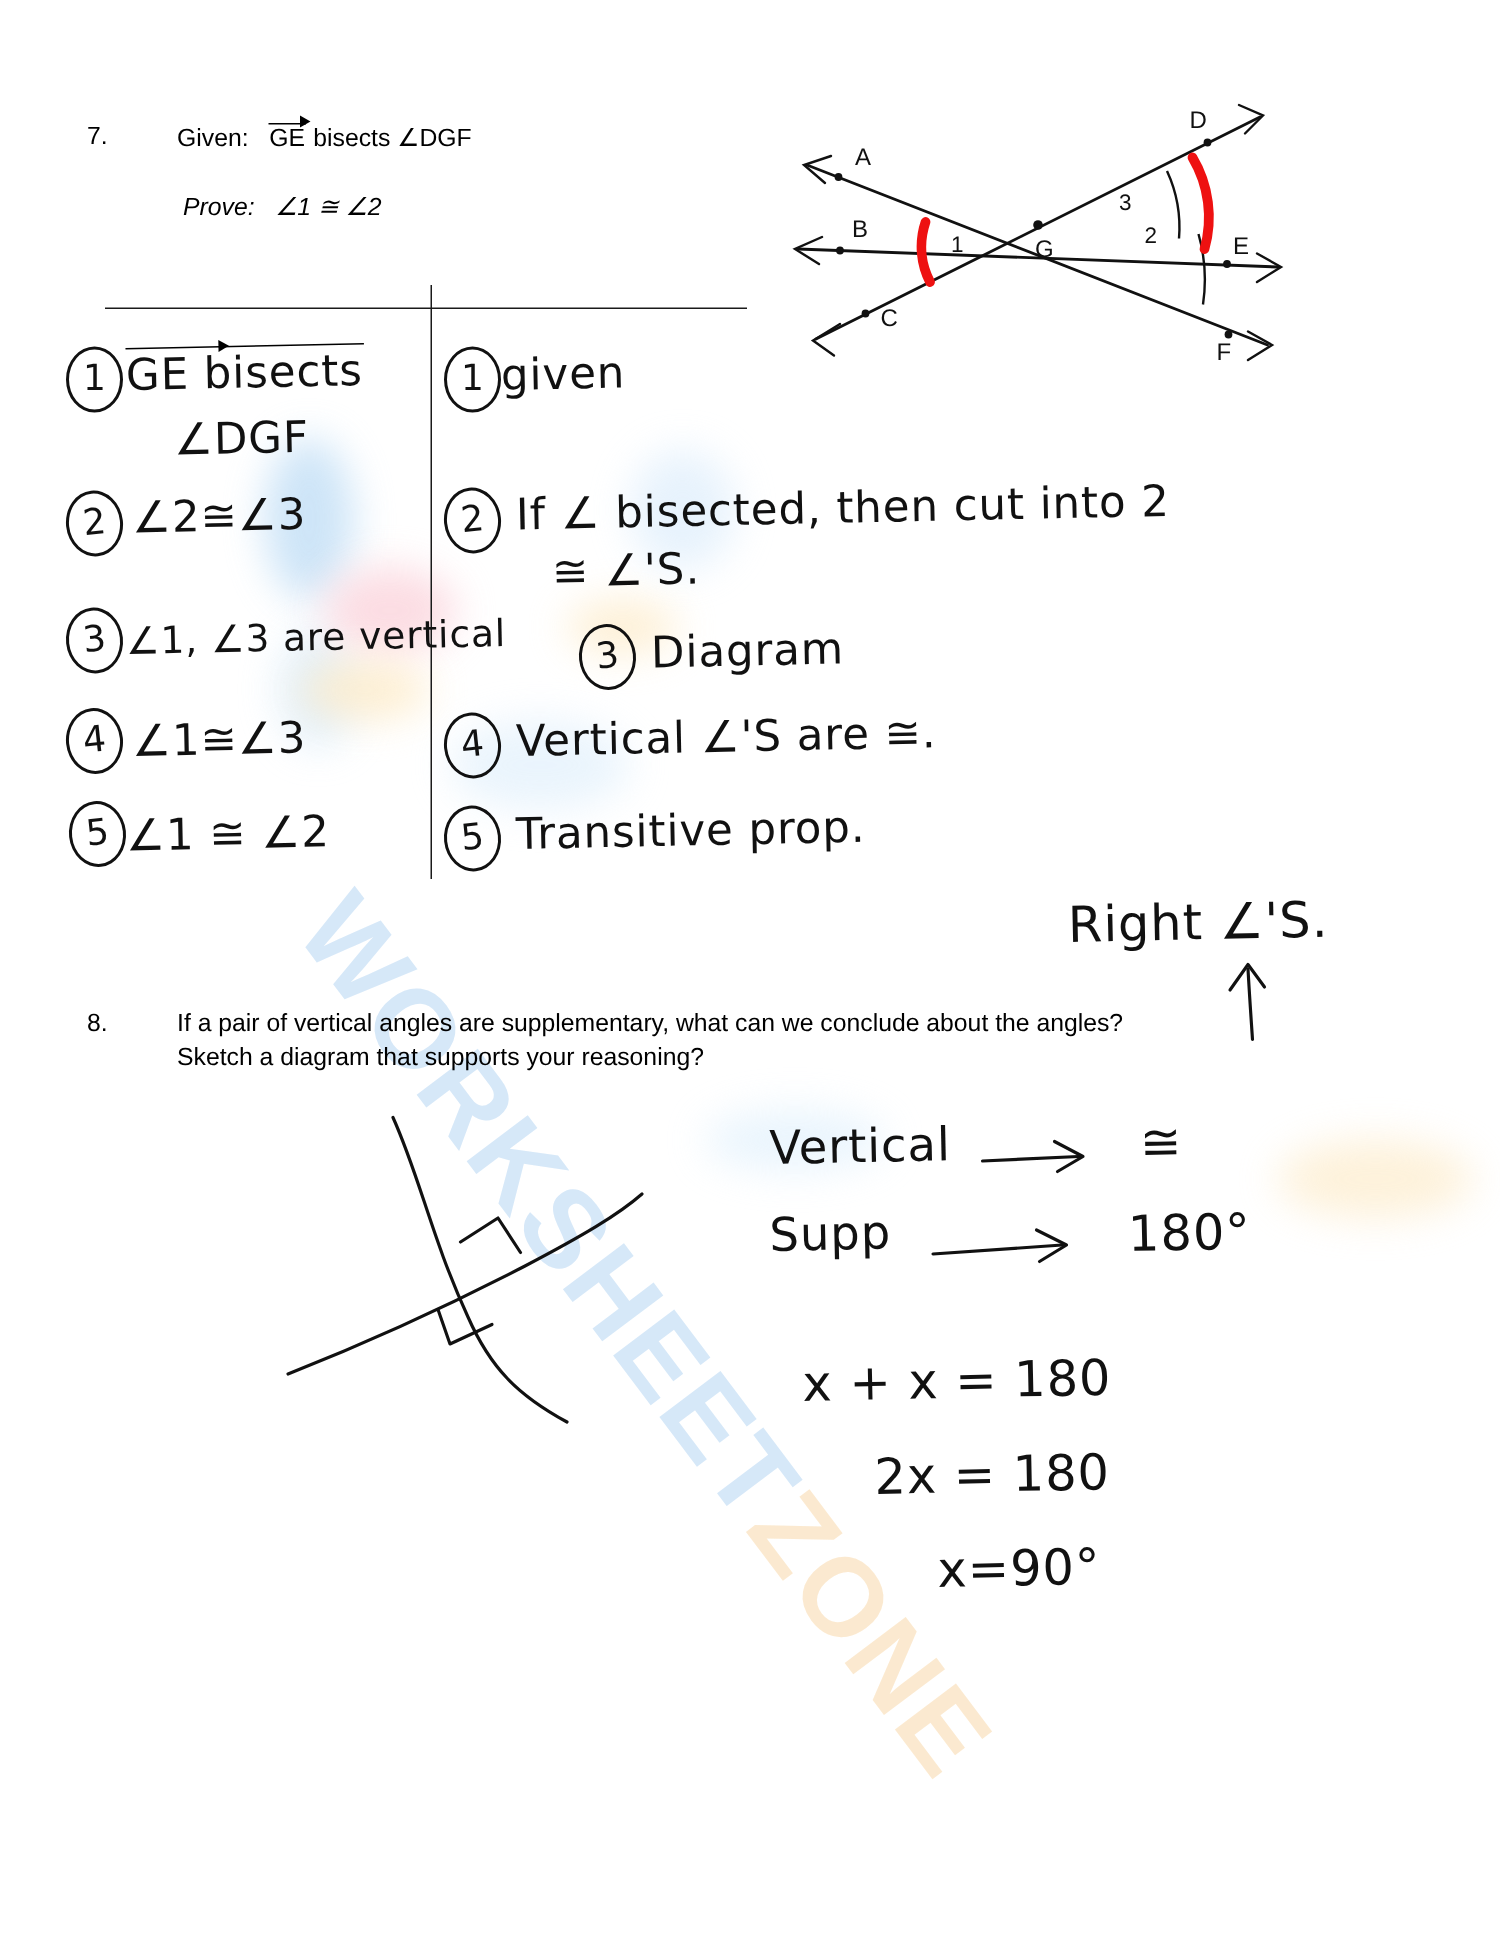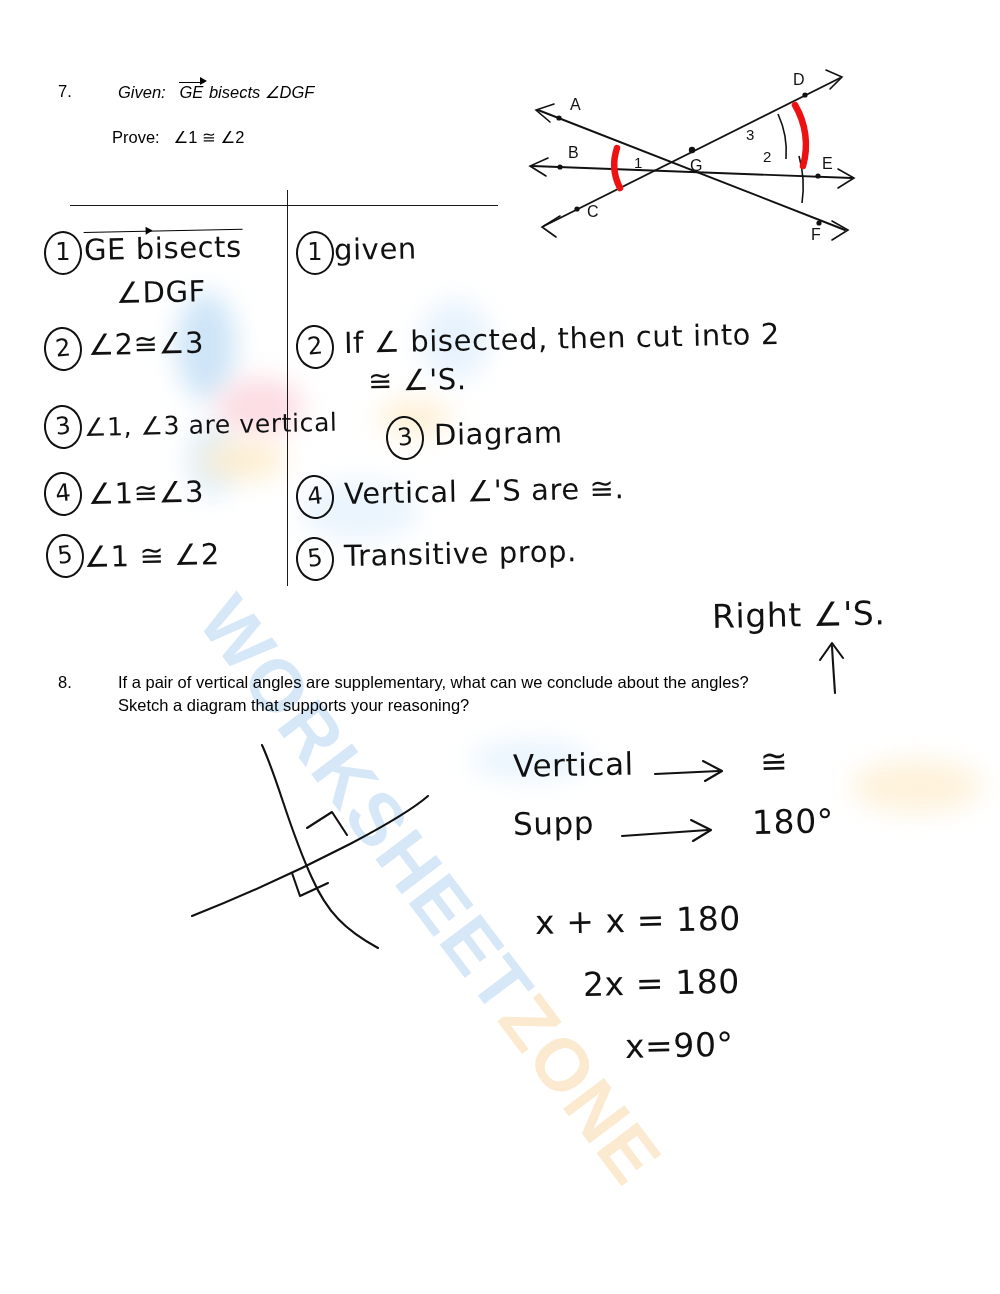--- a/index.html
+++ b/index.html
@@ -69,22 +69,22 @@
     position: absolute;
     z-index: 3;
     font-family: "Liberation Sans", sans-serif;
     font-size: 16.5px;
     color: #000;
     white-space: nowrap;
   }
   .q-num { left: 58px; }
   #q7-num { top: 82px; }
   #q8-num { top: 673px; }
-  #q7-given   { left: 118px; top: 82px; font-style: italic; }
-  #q7-prove   { left: 112px; top: 128px; }
+  #q7-given   { left: 118px; top: 82px; }
+  #q7-prove   { left: 122px; top: 128px; font-style: italic; }
   #q8-line1   { left: 118px; top: 673px; }
   #q8-line2   { left: 118px; top: 696px; }
   .overarrow {
     position: relative;
     display: inline-block;
     padding-top: 1px;
   }
   .overarrow > .oa-label { border-top: 1.6px solid #000; padding: 0 1px 0 0; }
   .oa-head {
     position: absolute;

